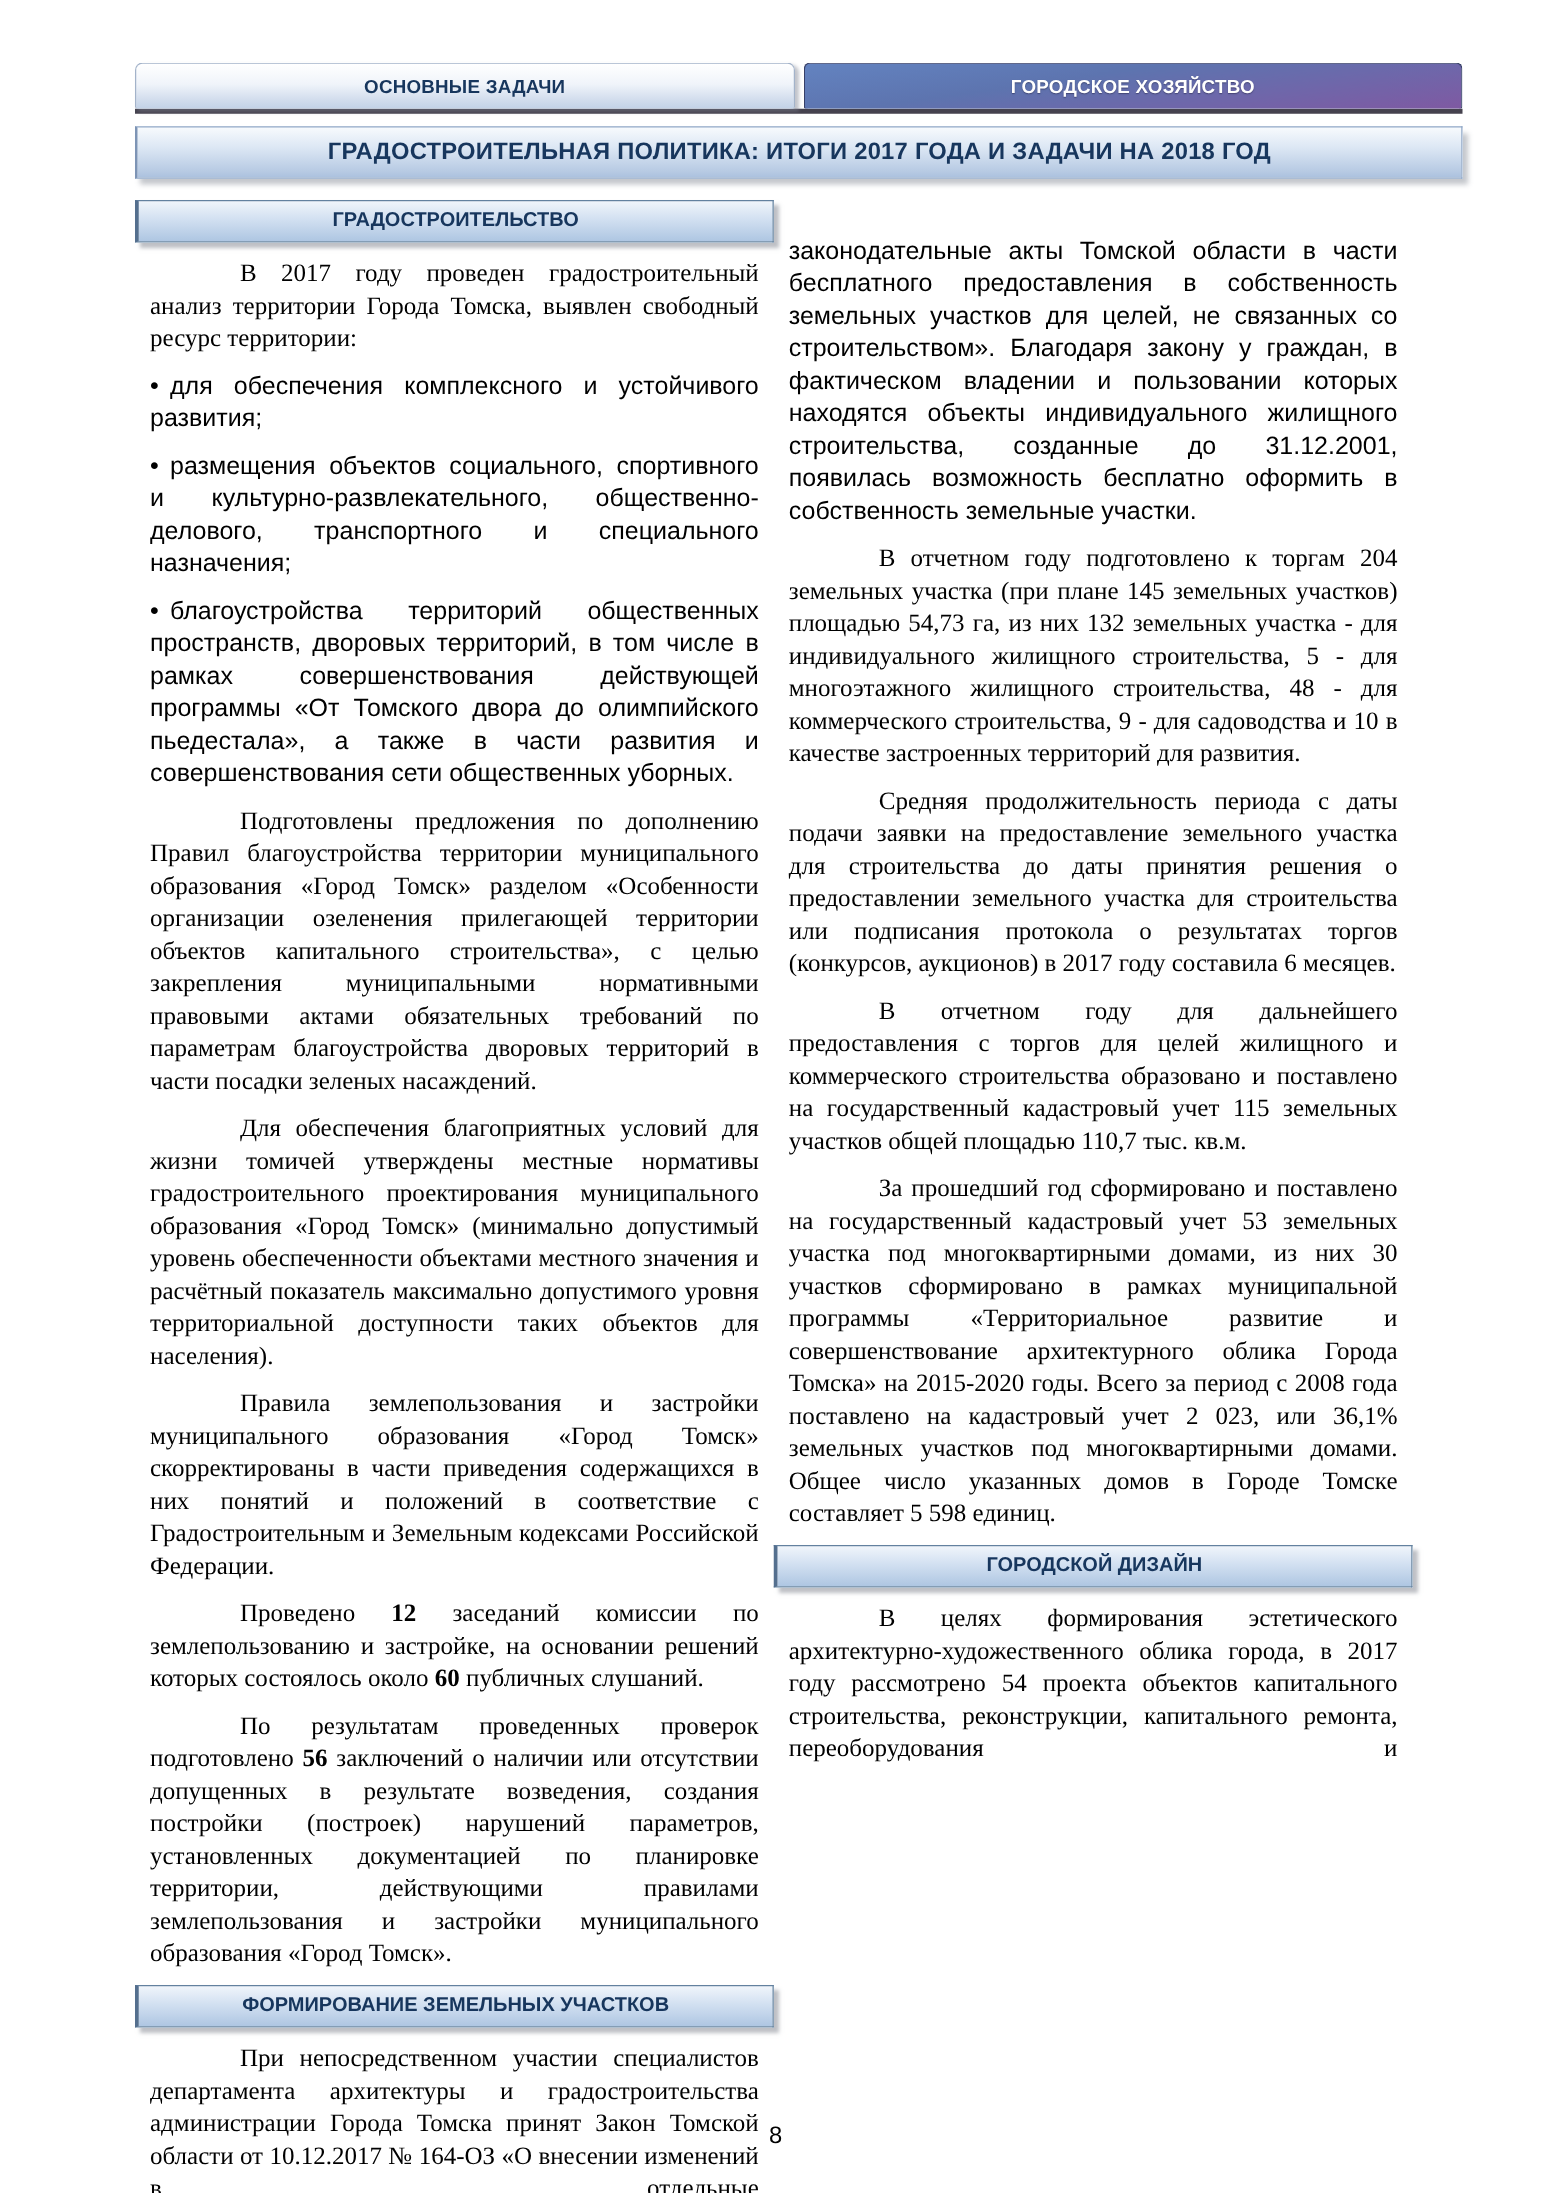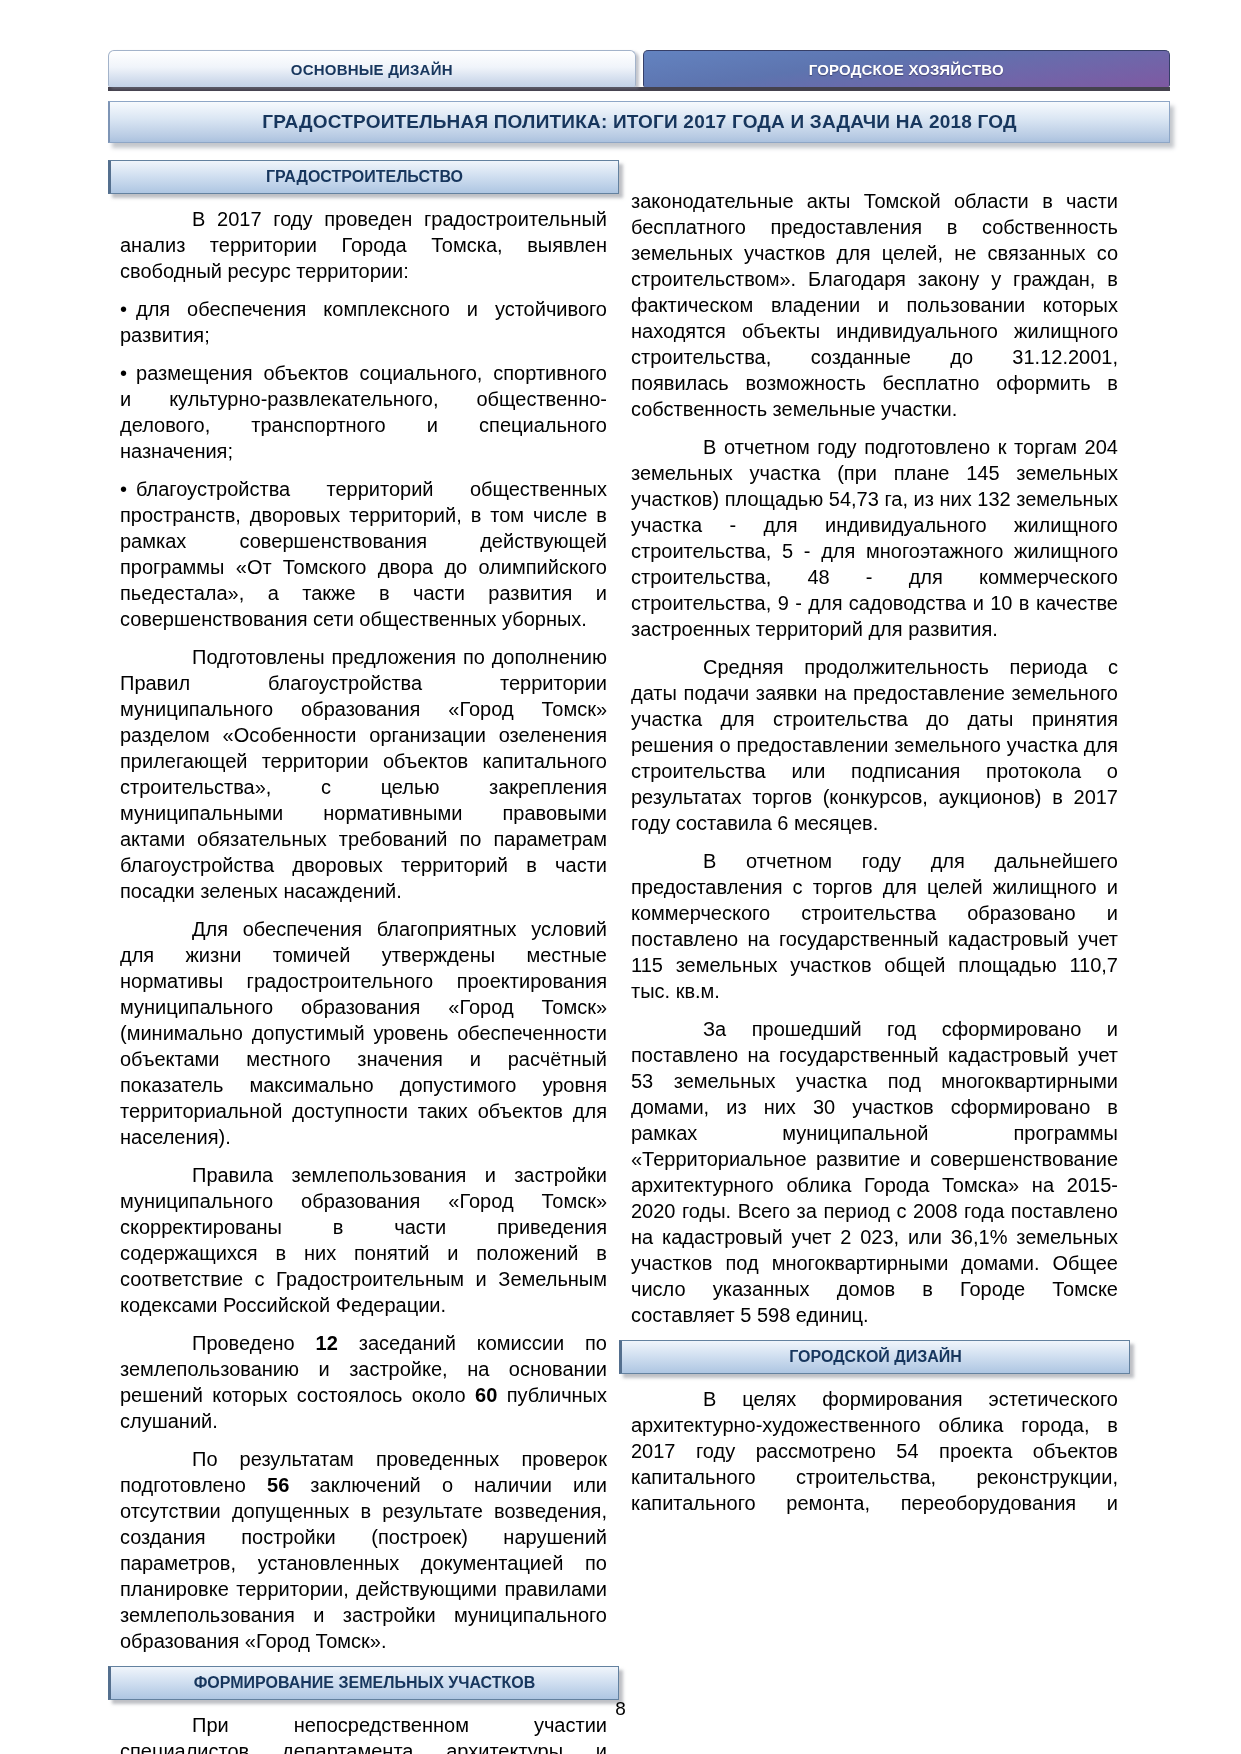--- a/index.html
+++ b/index.html
@@ -77,41 +77,41 @@
   }
   .section-box.first { margin-top: 0; }
   
   .para, .bullet {
     margin: 12px;
     font-size: 20px;
     line-height: 26px;
     color: #000;
     text-align: justify;
   }
-  .para.indent { text-indent: 72px; }
+  .para.indent { text-indent: 72px; font-family: Liberation Serif, serif; }
   .para.cont { text-align-last: justify; }
   .bullet-glyph { padding-right: 9px; }
   b { font-weight: bold; }
   
   .footer {
     position: absolute;
     left: 0; top: 1698px;
     width: 1241px;
     text-align: center;
     font-size: 19px;
     color: #000;
   }
 </style>
 </head>
 <body>
 
 <div class="content">
 
   <div class="tabs-row">
-    <div class="tab tab-active">ОСНОВНЫЕ ДИЗАЙН</div>
+    <div class="tab tab-active">ОСНОВНЫЕ ЗАДАЧИ</div>
     <div class="tab tab-inactive">ГОРОДСКОЕ ХОЗЯЙСТВО</div>
   </div>
 
   <div class="banner">ГРАДОСТРОИТЕЛЬНАЯ ПОЛИТИКА: ИТОГИ 2017 ГОДА И ЗАДАЧИ НА 2018 ГОД</div>
 
   <div class="columns">
 
     <div class="col col-left">
       <div class="section-box first">ГРАДОСТРОИТЕЛЬСТВО</div>
 

